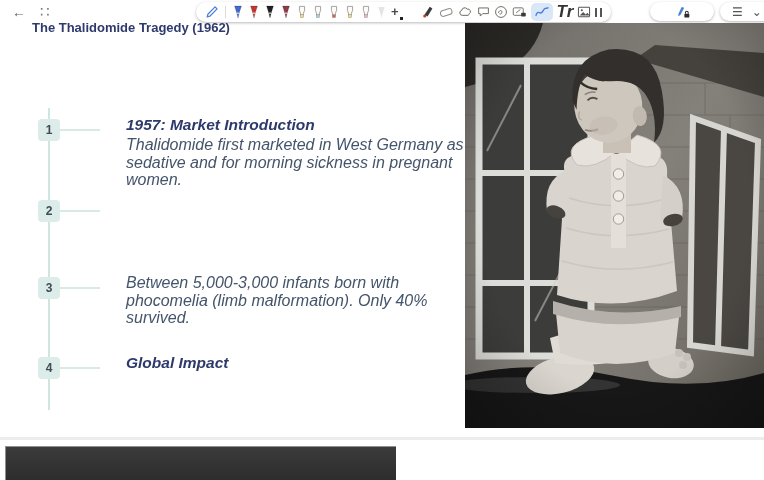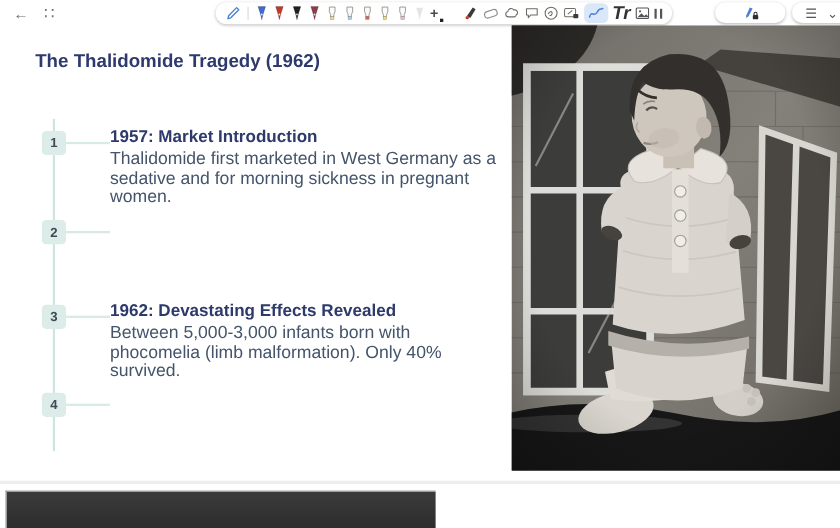--- a/index.html
+++ b/index.html
@@ -25,29 +25,29 @@
   .pause i{display:block;width:2px;height:9px;background:#555;}
   .slot{opacity:.45;}
 
   .pill{position:absolute;top:2px;height:19px;background:#fff;border-radius:11px;
         box-shadow:0 1px 3px rgba(0,0,0,.28);display:flex;align-items:center;justify-content:center;gap:9px;}
   .pill-penlock{left:650px;width:64px;}
   .pill-menu{left:720px;width:46px;padding:0 4px;}
   .mini-glyph{font-size:12px;color:#555;line-height:18px;cursor:pointer;}
 
   
-  .slide-title{position:absolute;left:32px;top:46px;font-size:17px;font-weight:bold;color:#2e3a6d;}
+  .slide-title{position:absolute;left:32px;top:20px;font-size:13px;font-weight:bold;color:#2e3a6d;}
   .timeline{position:absolute;left:38px;top:108px;width:430px;height:312px;}
   .tl-line{position:absolute;left:10px;top:0;width:2px;height:302px;background:#cfe5e0;}
   .tl-item{position:absolute;left:0;width:430px;}
   .badge{position:absolute;left:0;top:3px;width:22px;height:22px;background:#dcede9;border-radius:4px;
          display:flex;align-items:center;justify-content:center;
          font-size:12px;font-weight:bold;color:#3f4a56;z-index:2;}
   .connector{position:absolute;left:22px;top:13px;width:40px;height:2px;background:#d8eae5;}
-  .tl-content{margin-left:62px;width:352px;}
+  .tl-content{margin-left:88px;width:352px;font-style:italic;}
   .tl-heading{font-size:15.5px;font-weight:bold;color:#2d3a6b;line-height:18px;margin-bottom:2px;}
   .tl-body{font-size:16px;color:#44546a;line-height:17.5px;}
 
   
   .photo{position:absolute;left:465px;top:23px;width:299px;height:405px;}
   .photo svg{display:block;width:100%;height:100%;}
 
   
   .page-divider{position:absolute;left:0;top:437px;width:764px;height:3px;background:#ededed;}
   .thumb{position:absolute;left:5px;top:446px;width:390px;height:40px;cursor:pointer;
@@ -226,29 +226,29 @@
 
     <div class="tl-item" style="top:89px">
       <span class="badge">2</span>
       <span class="connector"></span>
     </div>
 
     <div class="tl-item" style="top:166px">
       <span class="badge">3</span>
       <span class="connector"></span>
       <div class="tl-content">
-        <div class="tl-heading">1962: Devastating Effects Revealed</div>
         <div class="tl-body">Between 5,000-3,000 infants born with phocomelia (limb malformation). Only 40% survived.</div>
       </div>
     </div>
 
     <div class="tl-item" style="top:246px">
       <span class="badge">4</span>
       <span class="connector"></span>
       <div class="tl-content">
+        <div class="tl-heading">Global Impact</div>
       </div>
     </div>
   </div>
 
   <div class="photo" role="img" aria-label="Black-and-white photograph of a toddler with phocomelia wearing a knitted collared sweater, sitting outdoors in front of a brick wall with windows">
     <svg viewBox="0 0 299 405" preserveAspectRatio="none">
       <defs>
         <linearGradient id="bg" x1="0" y1="0" x2="1" y2="1">
           <stop offset="0" stop-color="#6f6b66"></stop>
             <stop offset=".5" stop-color="#84807a"></stop>

